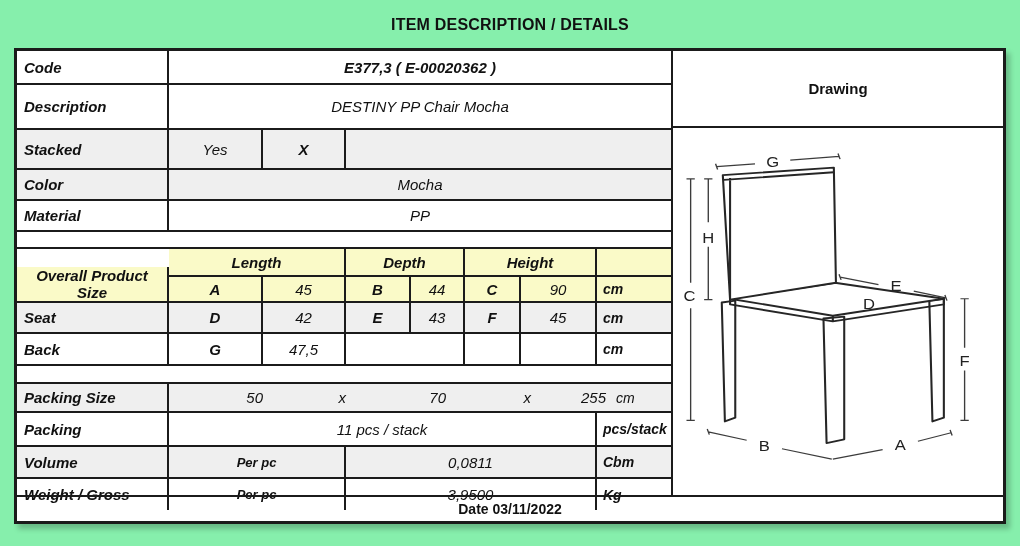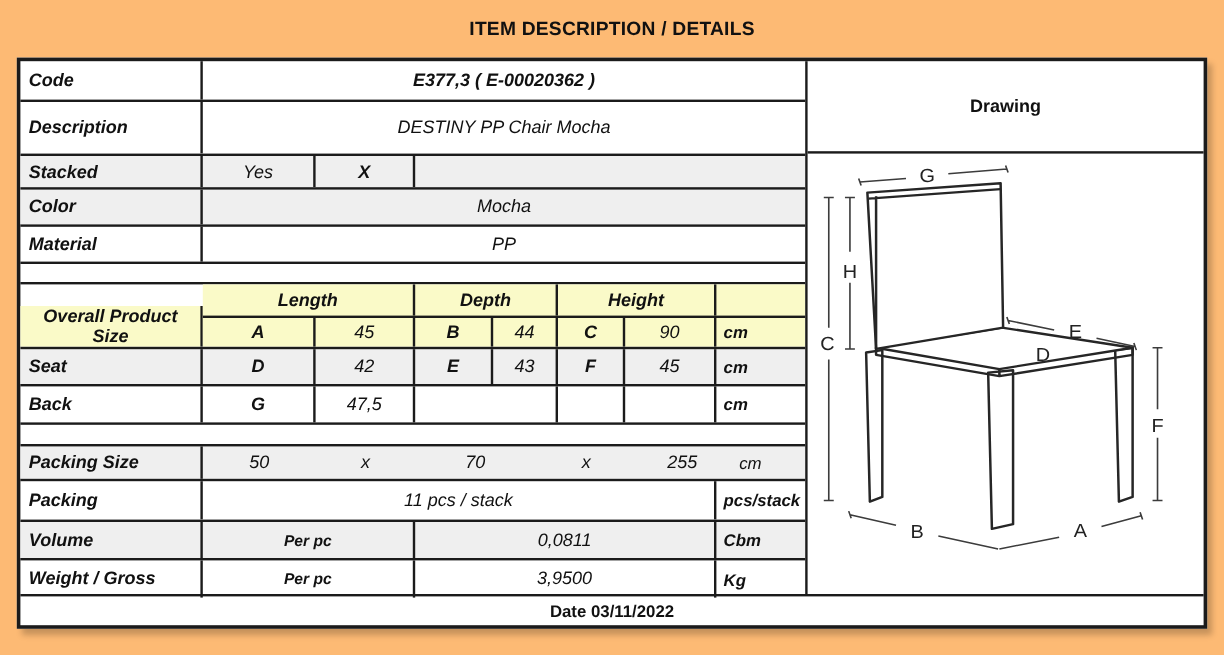--- a/index.html
+++ b/index.html
@@ -4,32 +4,32 @@
 <style>
   :root{
     --bd:#1b1b1b;
     --yellow:#fafac8;
     --shade:#efefef;
     --ink:#111;
   }
   *{box-sizing:border-box;margin:0;padding:0}
   html,body{width:1020px;height:546px;background:#fff;overflow:hidden;
     font-family:"Liberation Sans", sans-serif;color:var(--ink);}
-  .page{position:relative;width:1020px;height:546px;background:#fdba74;}
+  .page{position:relative;width:1020px;height:546px;background:#86efac;}
 
   .doc-title{position:absolute;left:0;top:16px;width:1020px;text-align:center;
     font-size:16px;font-weight:700;letter-spacing:.2px;}
 
   .sheet{position:absolute;left:14px;top:48px;width:992px;height:476px;
     border:3px solid var(--bd);display:flex;flex-direction:column;
     box-shadow:4px 5px 5px rgba(0,0,0,.22);background:#fff;}
 
   .top{display:flex;flex:1;min-height:0;}
   .left{width:654px;display:flex;flex-direction:column;font-style:italic;}
-  .right{flex:1;border-left:2px solid var(--bd);display:flex;flex-direction:column;}
+  .right{flex:1;border-left:2px solid var(--bd);display:flex;flex-direction:column;gap:16px;}
 
   .r{display:flex;border-top:2px solid var(--bd);flex-shrink:0;}
   .r.first{border-top:none;}
   .c{border-right:2px solid var(--bd);display:flex;align-items:center;
      justify-content:center;font-size:15px;overflow:hidden;}
   .c.last{border-right:none;}
   .lab{justify-content:flex-start;padding-left:7px;font-weight:700;}
   .bold{font-weight:700;}
   .unit{justify-content:flex-start;padding-left:6px;font-weight:700;font-size:14px;}
   .shade{background:var(--shade);}
@@ -44,21 +44,21 @@
   .combo{height:54px;}
   .combo .spanlab{width:152px;border-right:2px solid var(--bd);
     display:flex;flex-direction:column;align-items:center;justify-content:center;
     font-weight:700;font-size:15px;line-height:17px;margin-top:18px;}
   .combo .rightpart{flex:1;display:flex;flex-direction:column;}
   .combo .sub1{display:flex;height:28px;border-bottom:2px solid var(--bd);}
   .combo .sub2{display:flex;flex:1;}
 
   
   .pk{display:flex;align-items:center;flex:1;font-size:15px;}
-  .pk span{display:inline-block;text-align:center;}
+  .pk span{display:inline-block;text-align:right;}
   .pk .s1{width:94px}.pk .s2{width:83px}.pk .s3{width:100px}
   .pk .s4{width:85px}.pk .s5{width:75px}
   .pk .s6{margin-left:10px;font-size:14px;text-align:left;}
 
   .perpc{font-size:13px;font-weight:700;}
 
   .draw-head{height:77px;border-bottom:2px solid var(--bd);display:flex;
     align-items:center;justify-content:center;font-weight:700;font-size:15px;}
   .draw-area{flex:1;min-height:0;}
   .draw-area svg{display:block;width:100%;height:100%;}
@@ -82,21 +82,21 @@
         <div class="r first" style="height:32px">
           <div class="c lab w152">Code</div>
           <div class="c grow bold last">E377,3  ( E-00020362 )</div>
         </div>
 
         <div class="r" style="height:45px">
           <div class="c lab w152">Description</div>
           <div class="c grow last">DESTINY PP Chair Mocha</div>
         </div>
 
-        <div class="r shade" style="height:28px">
+        <div class="r shade" style="height:40px">
           <div class="c lab w152">Stacked</div>
           <div class="c w94">Yes</div>
           <div class="c w83 bold">X</div>
           <div class="c grow last"></div>
         </div>
 
         <div class="r shade" style="height:31px">
           <div class="c lab w152">Color</div>
           <div class="c grow last">Mocha</div>
         </div>

